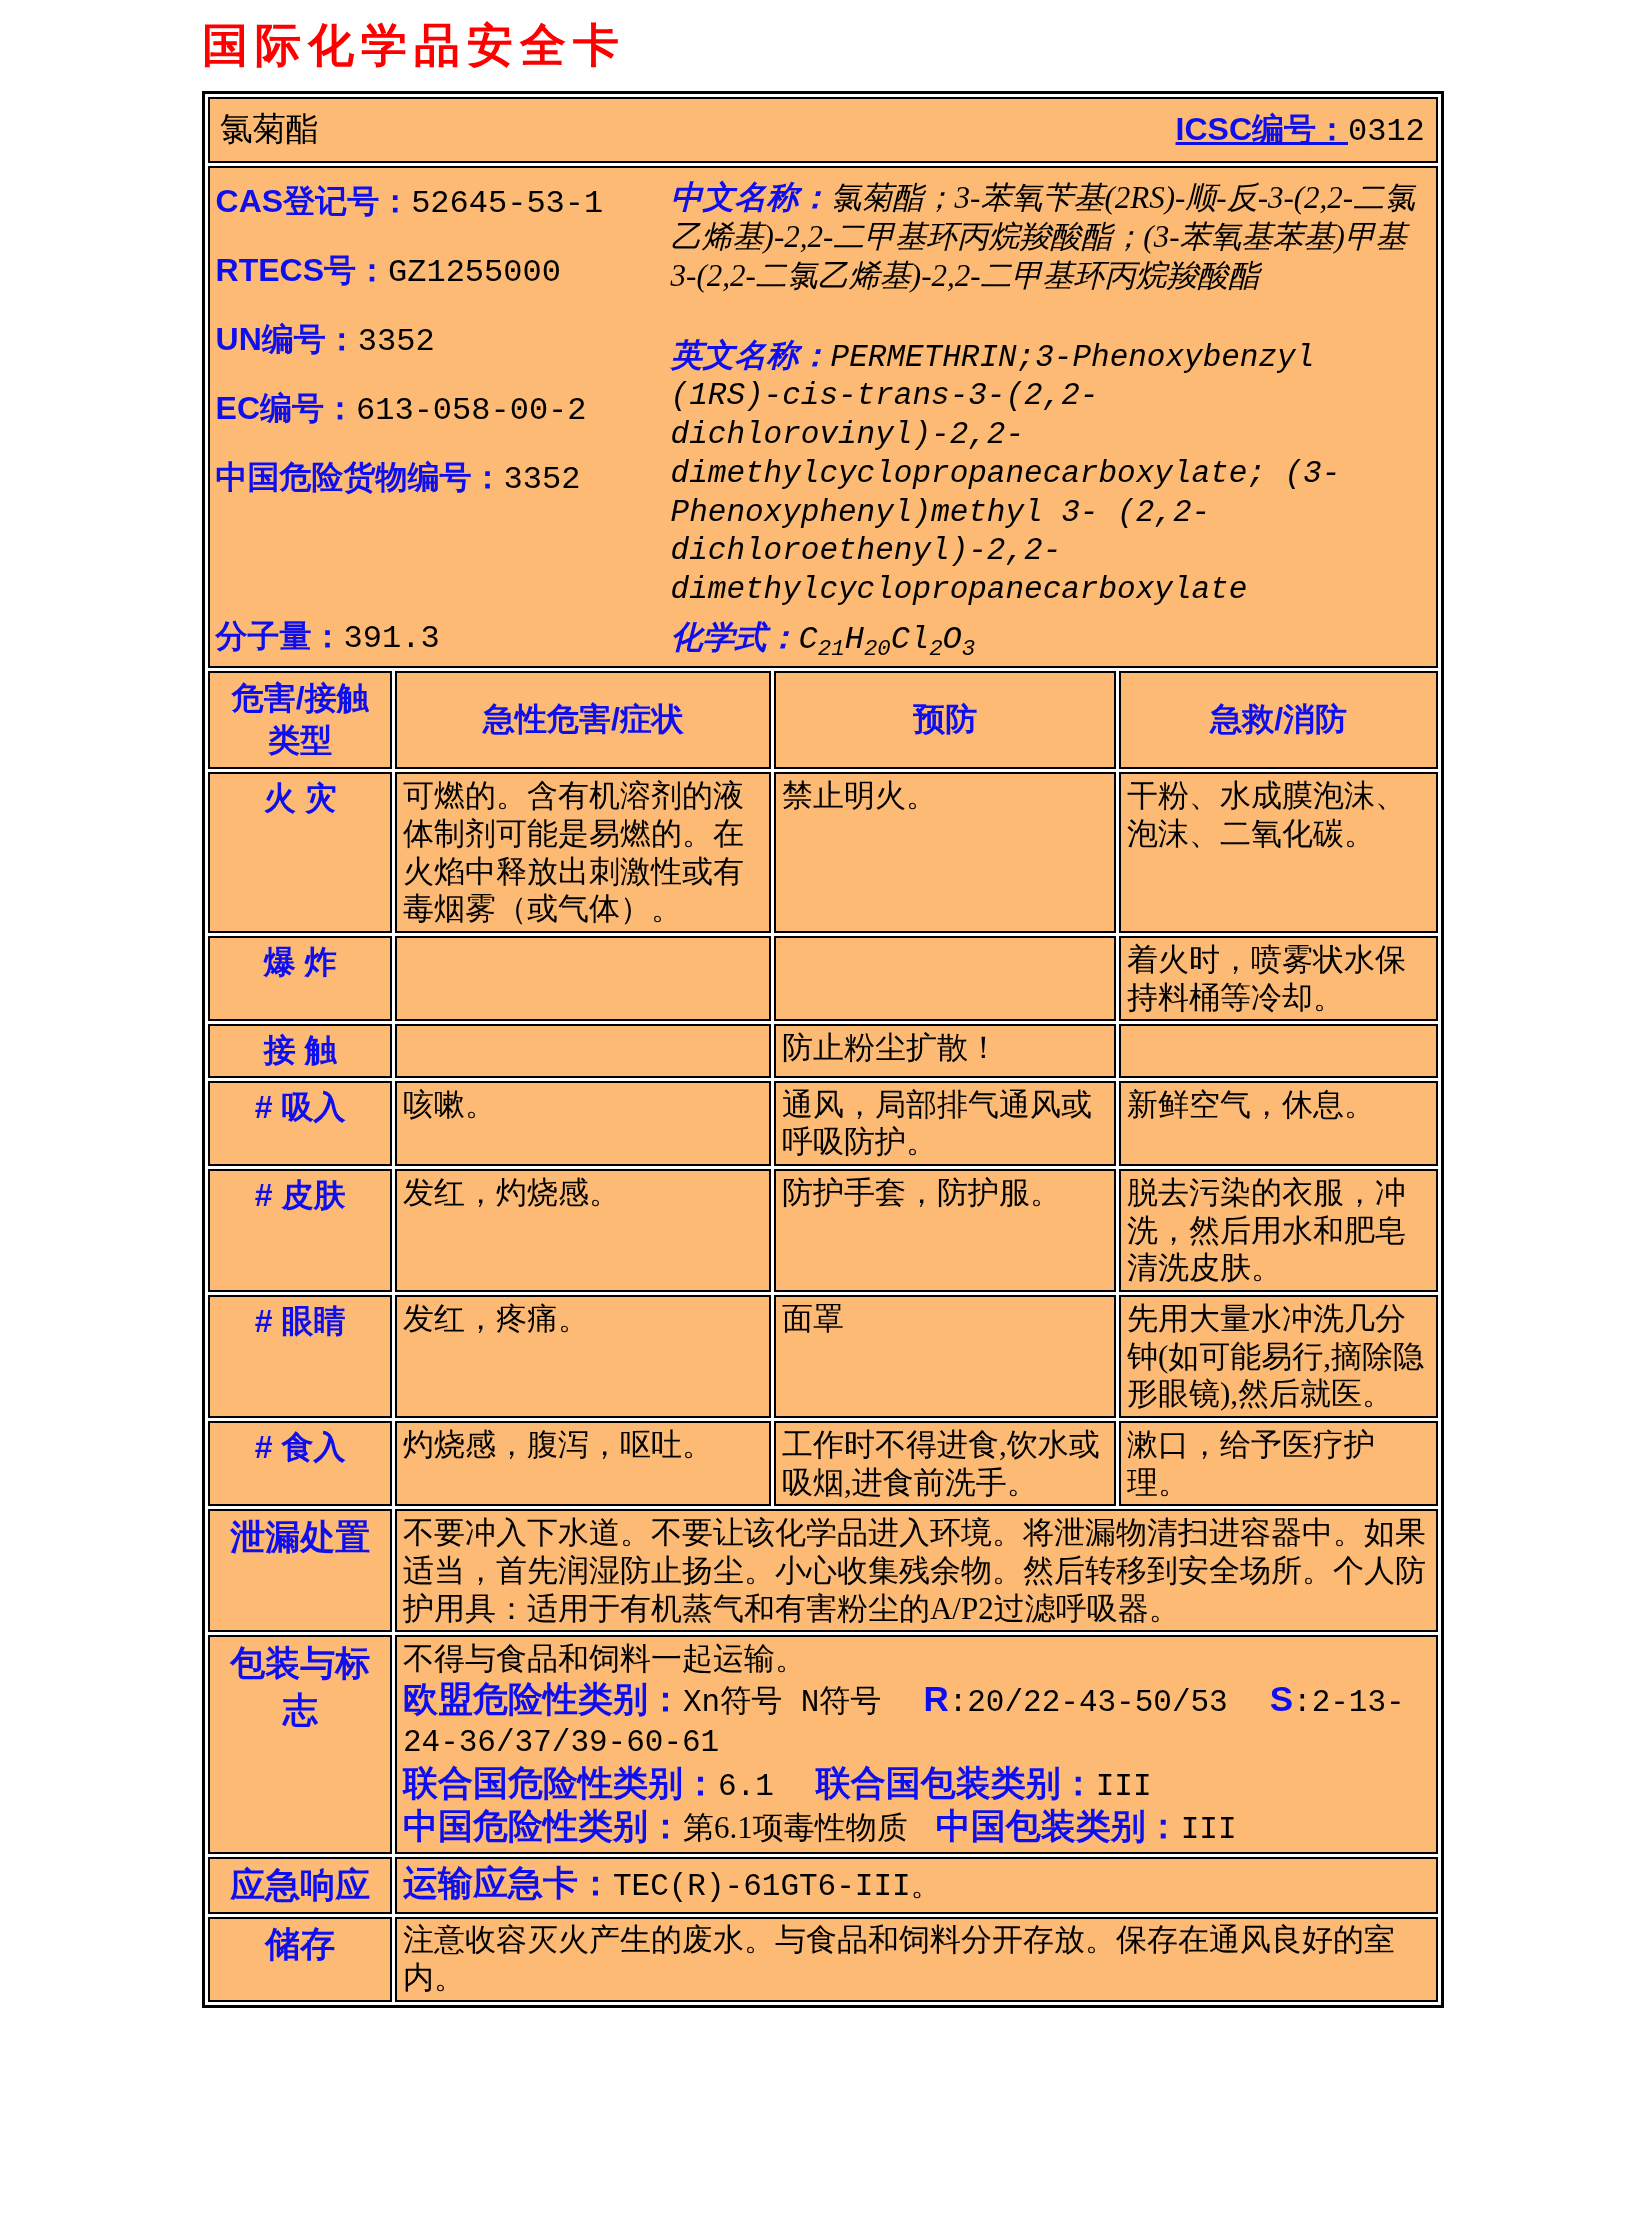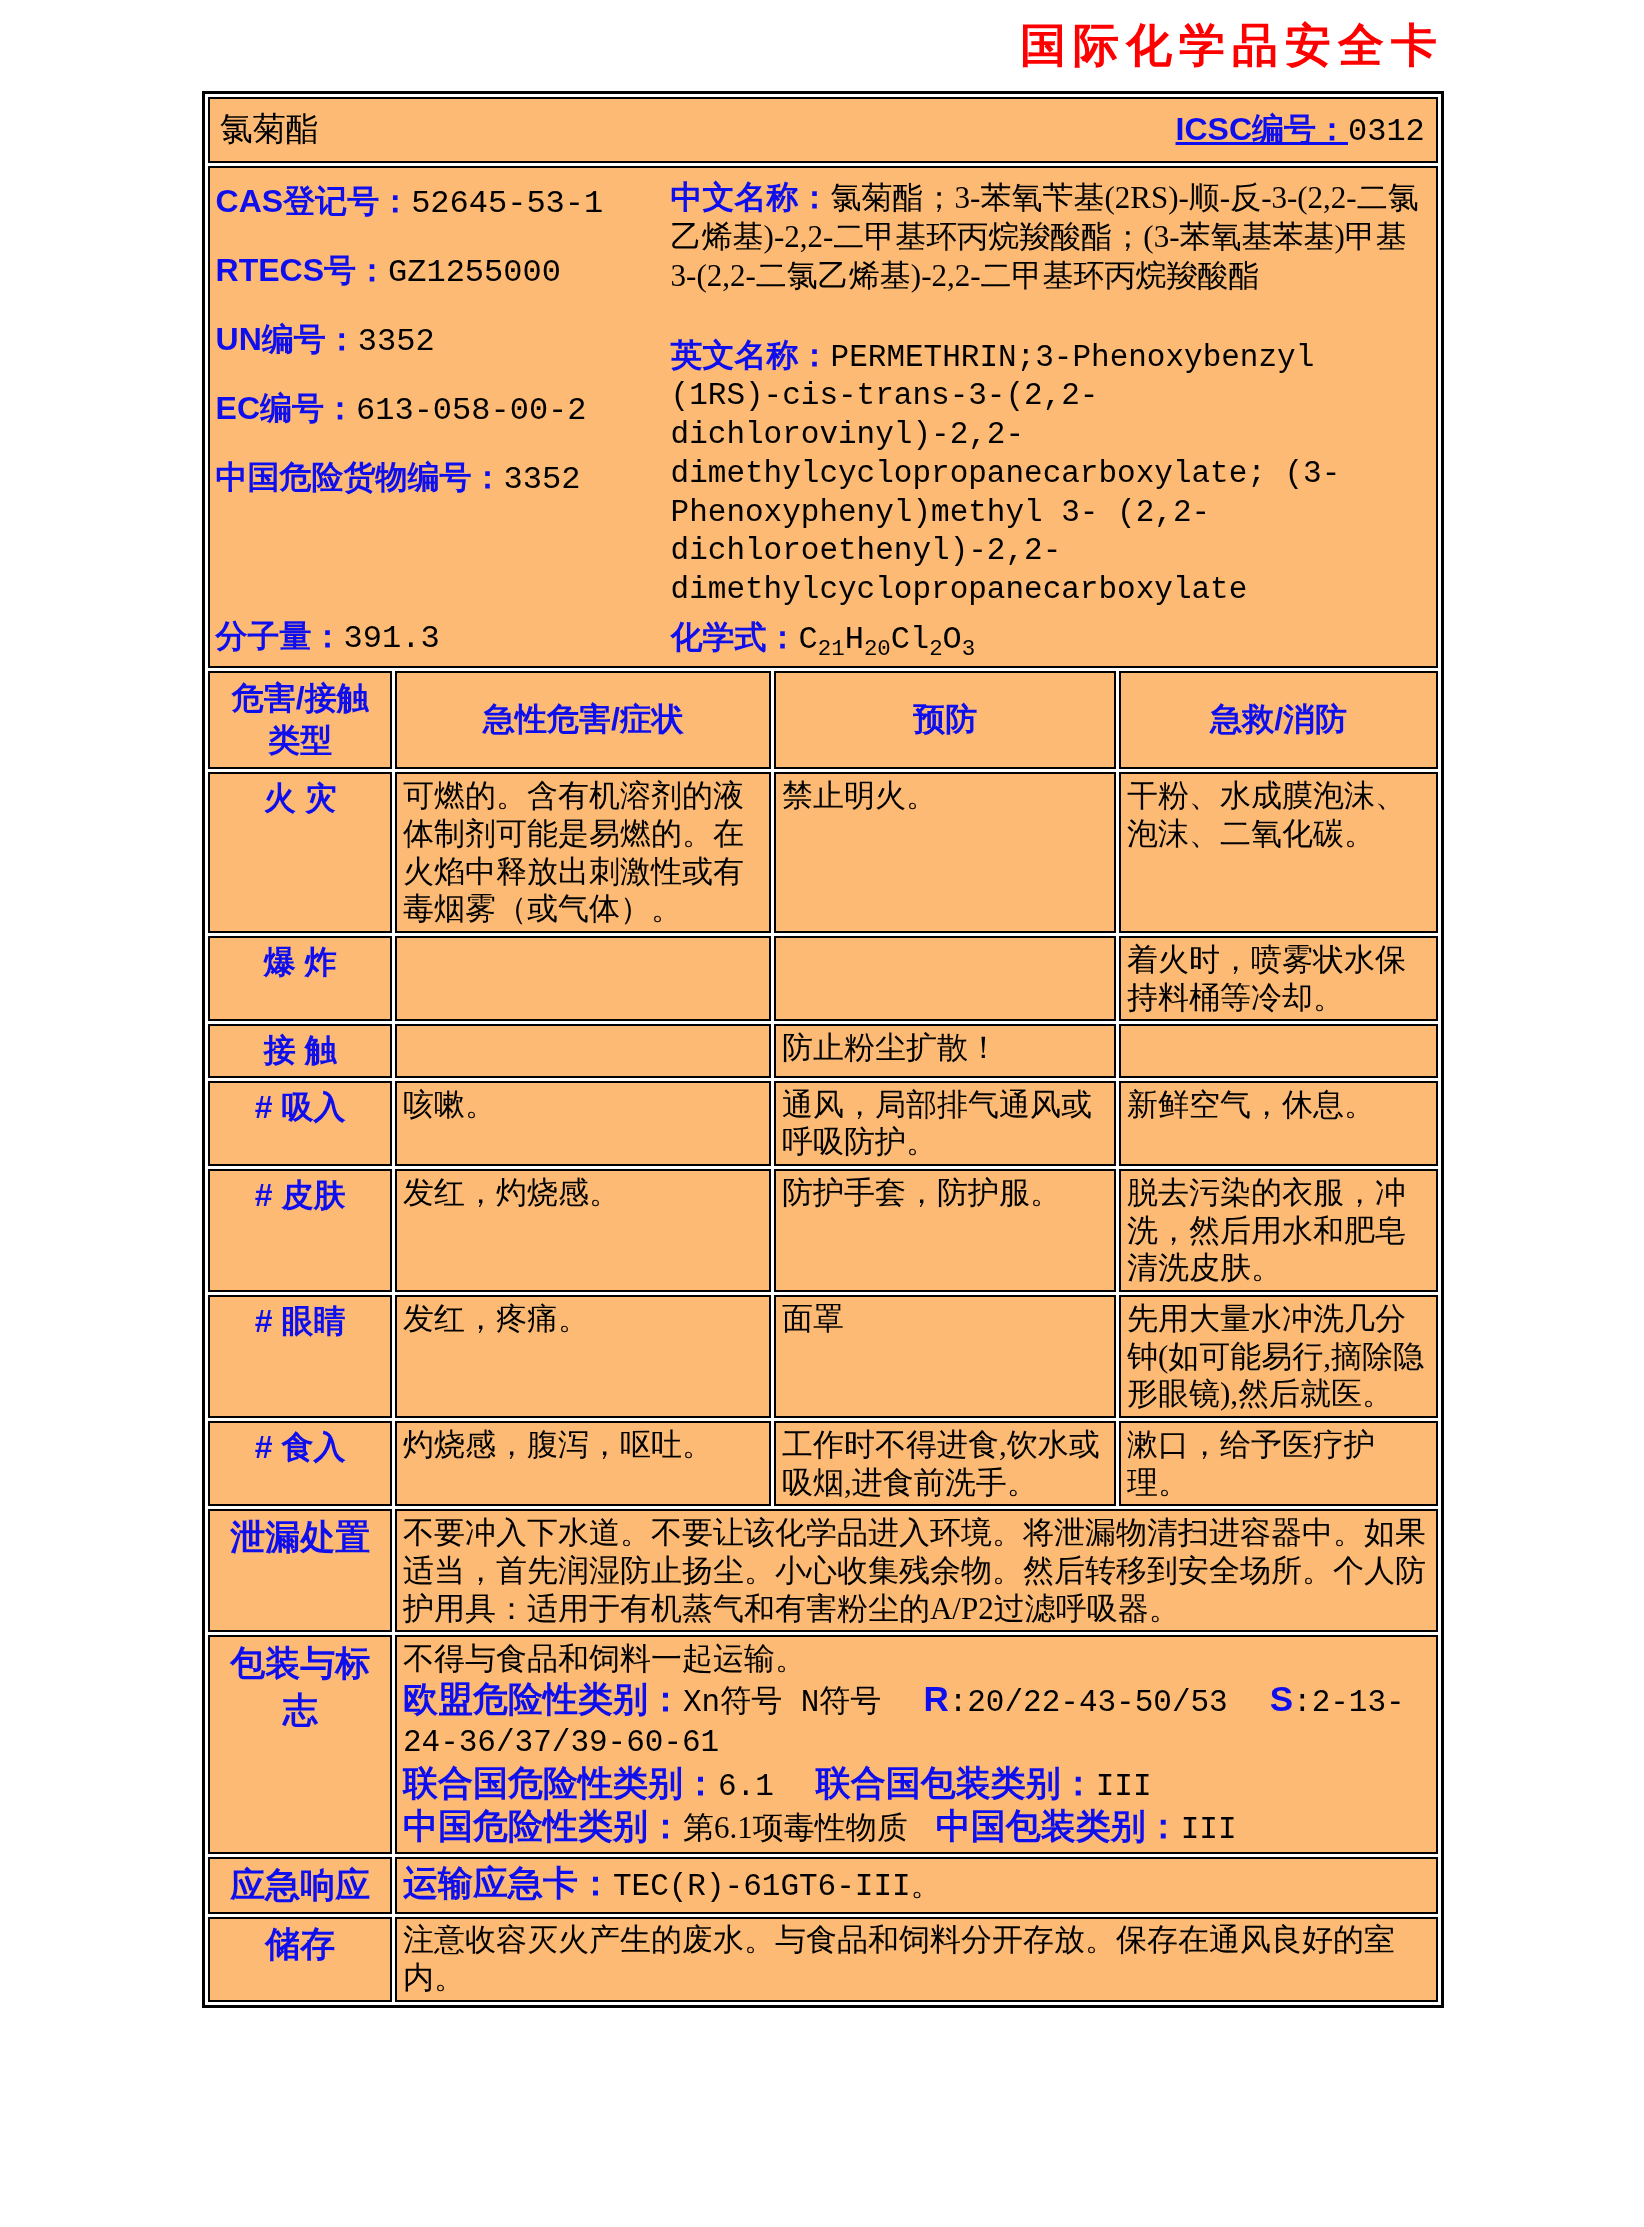--- a/index.html
+++ b/index.html
@@ -10,21 +10,21 @@
   html,body{margin:0;padding:0;}
   body{
     width:1645px;height:2227px;
     background:#ffffff;
     font-family:"Liberation Serif", serif;
     color:var(--ink);
     position:relative;
   }
   .page-title{
     position:absolute; left:202px; top:15.4px; width:1242px;
-    text-align:right;
+    text-align:left;
     font-family:"Liberation Sans", sans-serif;
     font-weight:bold; font-size:46px; letter-spacing:7px;
     color:var(--red);
   }
   .card{
     position:absolute; left:202px; top:91px; width:1242px;
     border:3.5px solid var(--ink);
     box-sizing:border-box;
     background:#ffffff;
   }
@@ -53,21 +53,21 @@
   .icsc{ font-size:32px; padding-right:5.6px; white-space:nowrap; }
   .icsc .lbl{ font-size:32px;text-decoration:underline; }
 
   
   .id-flex{ display:flex; min-height:471px; }
   .id-col{ width:455px; flex:0 0 455px; display:flex; flex-direction:column; padding-top:9.8px; }
   .id-line{ font-size:32px; margin:0 0 25px 0; white-space:nowrap; }
   .id-line .lbl{ font-size:32px; }
   .id-line .val{ font-size:32px; }
   .mw-line{ margin-top:auto; margin-bottom:4.2px; }
-  .names-col{ flex:1 1 auto; padding-top:7px; padding-right:2.8px; }
+  .names-col{ flex:1 1 auto; padding-top:7px; padding-right:2.8px;font-style:italic; }
   .name-block{ font-size:31px; line-height:1.25; margin:0; }
   .name-block .lbl{ font-size:32px; }
   .en-block{ margin-top:39px; font-family:"Liberation Mono", monospace; }
   .formula-line{ font-size:32px; margin-top:7px; }
   .formula-line sub{ font-size:22.4px; }
   .formula-line .val{ font-size:32px; }
 
   
   tr.hz-head td{ text-align:center; vertical-align:middle; }
   .hz-head-txt{ font-size:32px; line-height:1.3; }

